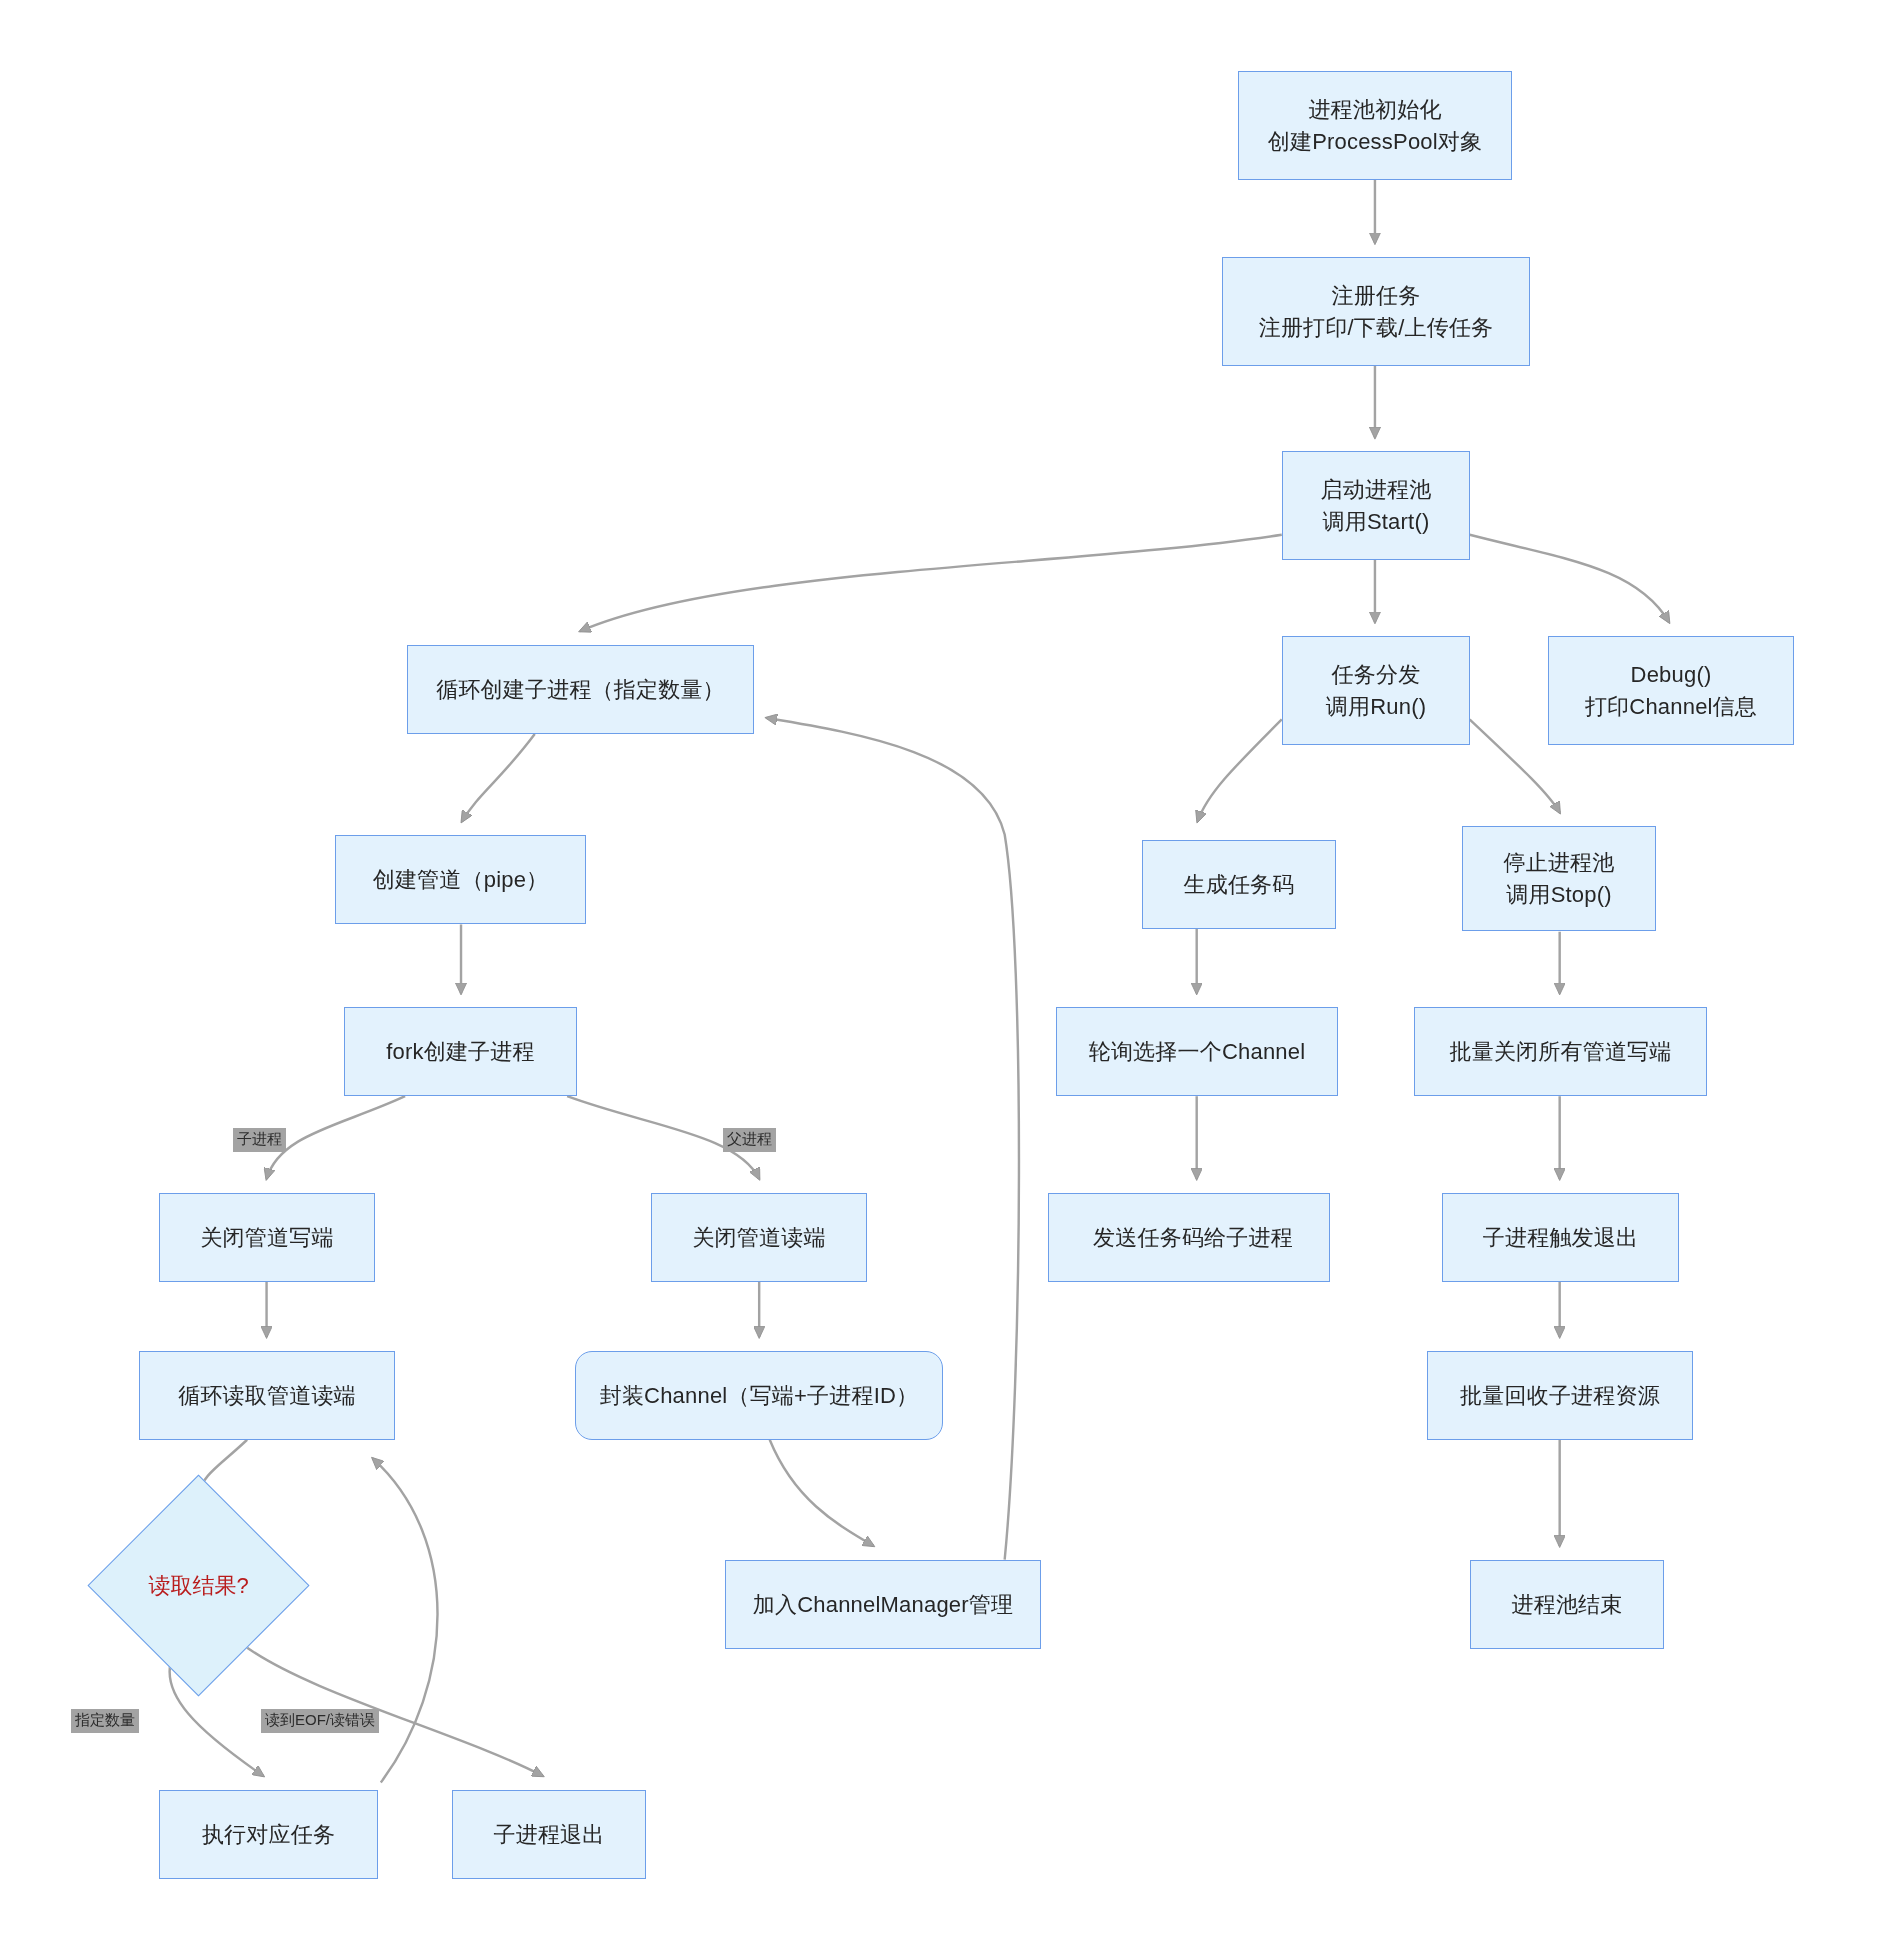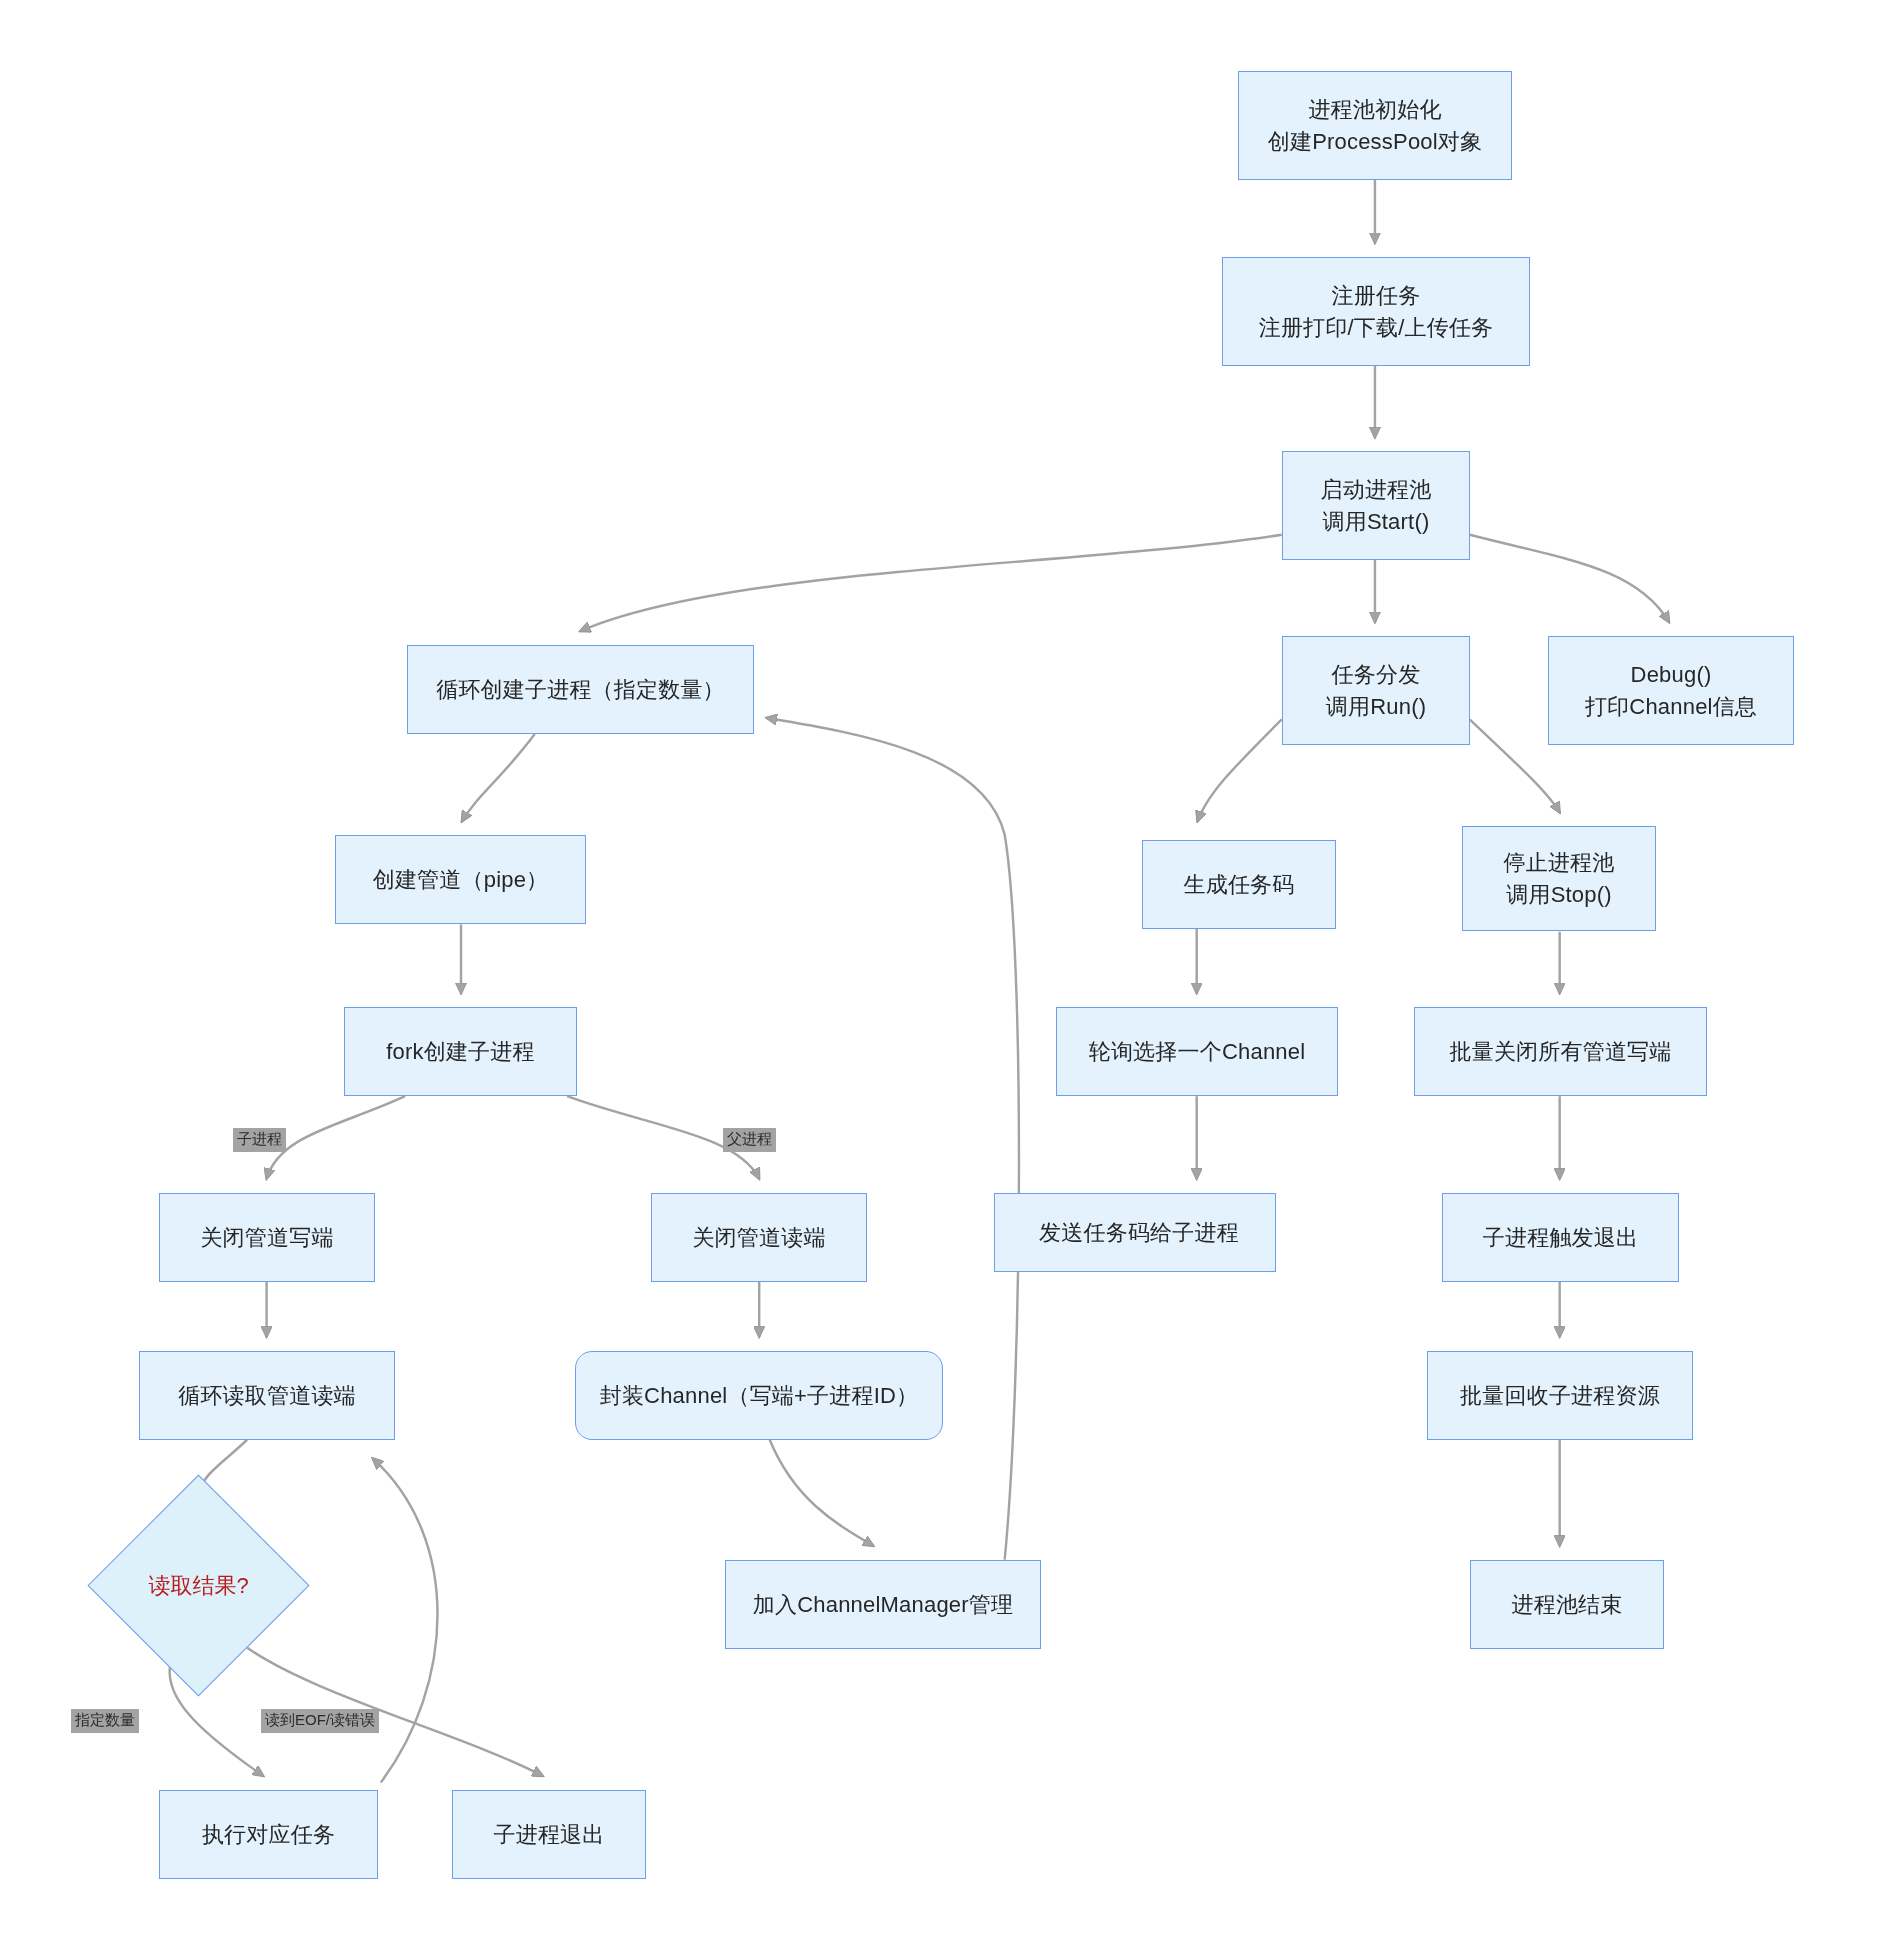--- a/index.html
+++ b/index.html
@@ -173,21 +173,21 @@
   </div>
 
   <div class="node" style="left:159px;top:1193px;width:216px;height:89px;">
     <span class="ln">关闭管道写端</span>
   </div>
 
   <div class="node" style="left:651px;top:1193px;width:216px;height:89px;">
     <span class="ln">关闭管道读端</span>
   </div>
 
-  <div class="node" style="left:994px;top:1193px;width:282px;height:79px;padding-left:8px;">
+  <div class="node" style="left:1048px;top:1193px;width:282px;height:89px;padding-left:8px;">
     <span class="ln">发送任务码给子进程</span>
   </div>
 
   <div class="node" style="left:1442px;top:1193px;width:237px;height:89px;">
     <span class="ln">子进程触发退出</span>
   </div>
 
   <div class="node" style="left:139px;top:1351px;width:256px;height:89px;">
     <span class="ln">循环读取管道读端</span>
   </div>

